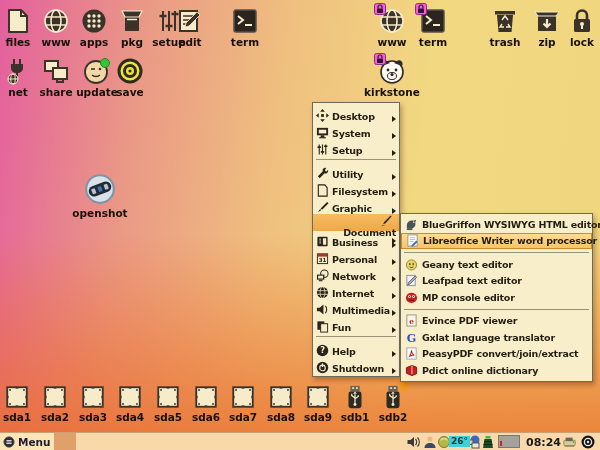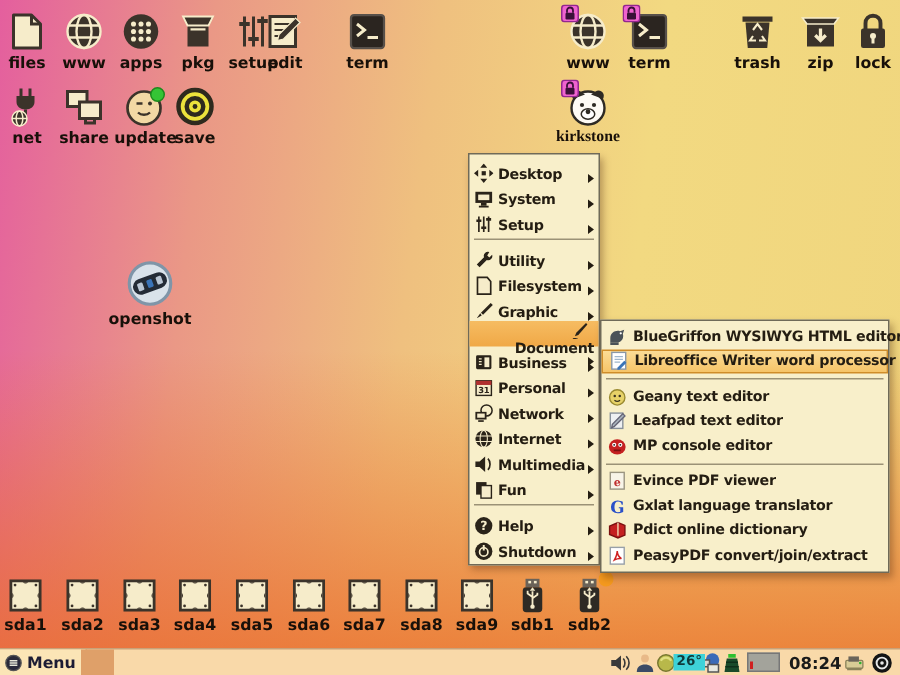--- a/index.html
+++ b/index.html
@@ -250,21 +250,21 @@
       <div class="dcell" style="left: 110px; top: 57px; text-align: center;">
         <div class="ic">
           <svg viewBox="0 0 28 28">
             <circle cx="14" cy="14" r="11" fill="#ece23c" stroke="#2e2a1e" stroke-width="3"></circle>
             <circle cx="14" cy="14" r="5.5" fill="#ece23c" stroke="#2e2a1e" stroke-width="3"></circle>
             <circle cx="14" cy="14" r="1.6" fill="#2e2a1e"></circle>
           </svg>
         </div>
         <div class="lbl">save</div>
       </div>
-      <div class="dcell" style="left: 372px; top: 57px; font-family: Liberation Serif, serif;">
+      <div class="dcell" style="left: 372px; top: 57px;">
         <div class="ic">
           <svg viewBox="0 0 28 28">
             <circle cx="14" cy="15" r="11" fill="#fdfaf4" stroke="#2e2a24" stroke-width="1.6"></circle>
             <path d="M4 9C2 5 6 2 9 4l3 2z" fill="#2e2a24"></path>
             <path d="M24 9c2-4-2-7-5-5l-3 2z" fill="#2e2a24"></path>
             <circle cx="10" cy="13" r="1.4" fill="#2e2a24"></circle>
             <circle cx="18" cy="13" r="1.4" fill="#2e2a24"></circle>
             <ellipse cx="14" cy="19" rx="4.5" ry="3.5" fill="#fff" stroke="#2e2a24" stroke-width="1"></ellipse>
             <circle cx="14" cy="17.5" r="1.6" fill="#2e2a24"></circle>
           </svg>
@@ -732,34 +732,34 @@
         <span class="mic">
           <svg viewBox="0 0 14 14">
             <text x="7" y="11.5" font-size="12" font-weight="bold" text-anchor="middle" fill="#2a50c8" font-family="DejaVu Serif">G</text>
           </svg>
         </span>
         <span>Gxlat language translator</span>
       </div>
       <div class="sitem">
         <span class="mic">
           <svg viewBox="0 0 14 14">
+            <rect x="2" y="1" width="10" height="12" fill="#fff" stroke="#98a0a8"></rect>
+            <path d="M5 10c1-2 2-5 2-6.5 0 2 1.5 4.5 3 5.5-2-.3-3.5.2-5 1z" fill="none" stroke="#d02020" stroke-width="1.1"></path>
+          </svg>
+        </span>
+        <span>PeasyPDF convert/join/extract</span>
+      </div>
+      <div class="sitem">
+        <span class="mic">
+          <svg viewBox="0 0 14 14">
             <path d="M1.5 4l6-2.5 5 2v7l-5 2-6-2.5z" fill="#c42020" stroke="#7a1010"></path>
             <path d="M7.5 1.5v9.5" stroke="#f0d8b0" stroke-width="1"></path>
           </svg>
         </span>
         <span>Pdict online dictionary</span>
-      </div>
-      <div class="sitem">
-        <span class="mic">
-          <svg viewBox="0 0 14 14">
-            <rect x="2" y="1" width="10" height="12" fill="#fff" stroke="#98a0a8"></rect>
-            <path d="M5 10c1-2 2-5 2-6.5 0 2 1.5 4.5 3 5.5-2-.3-3.5.2-5 1z" fill="none" stroke="#d02020" stroke-width="1.1"></path>
-          </svg>
-        </span>
-        <span>PeasyPDF convert/join/extract</span>
       </div>
     </div>
   <div class="taskbar">
     <div class="menubtn">
       <span class="mbi" id="mbi">
           <svg viewBox="0 0 14 14">
             <circle cx="7" cy="7" r="6" fill="#2a2a3a" stroke="#555"></circle>
             <path d="M4 5.2h6M4 7h6M4 8.8h6" stroke="#e8e8d8" stroke-width="1.1"></path>
           </svg>
         </span>

